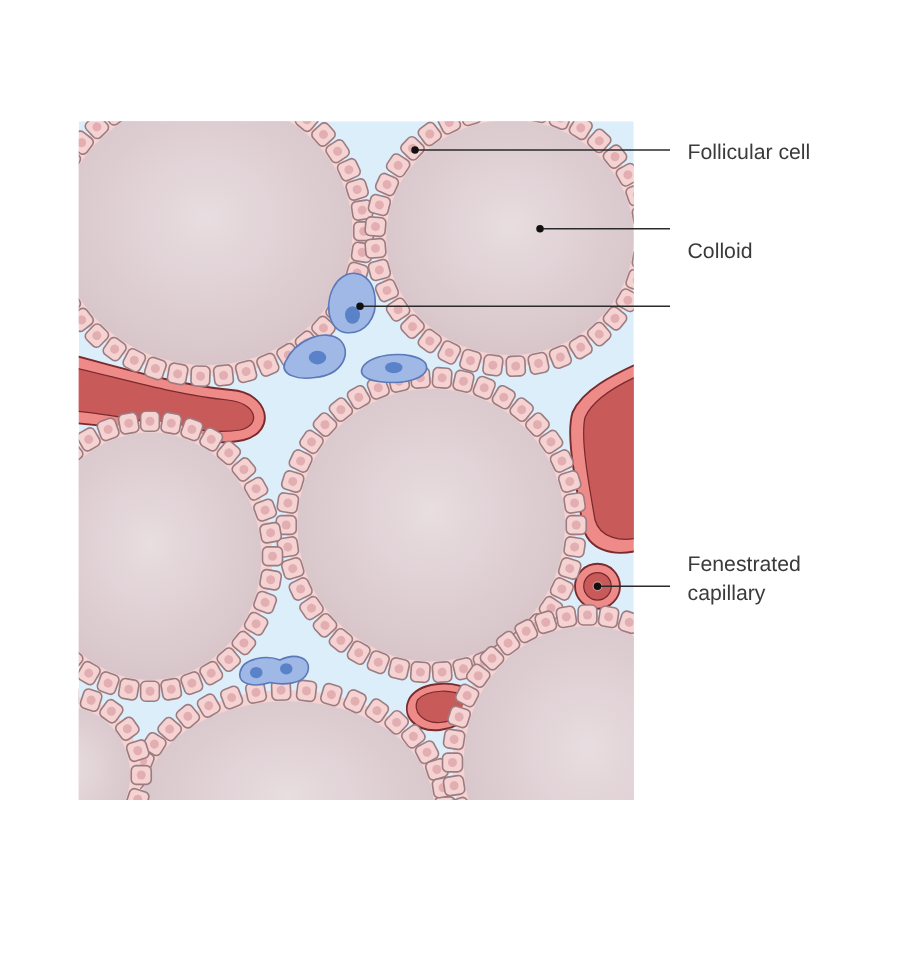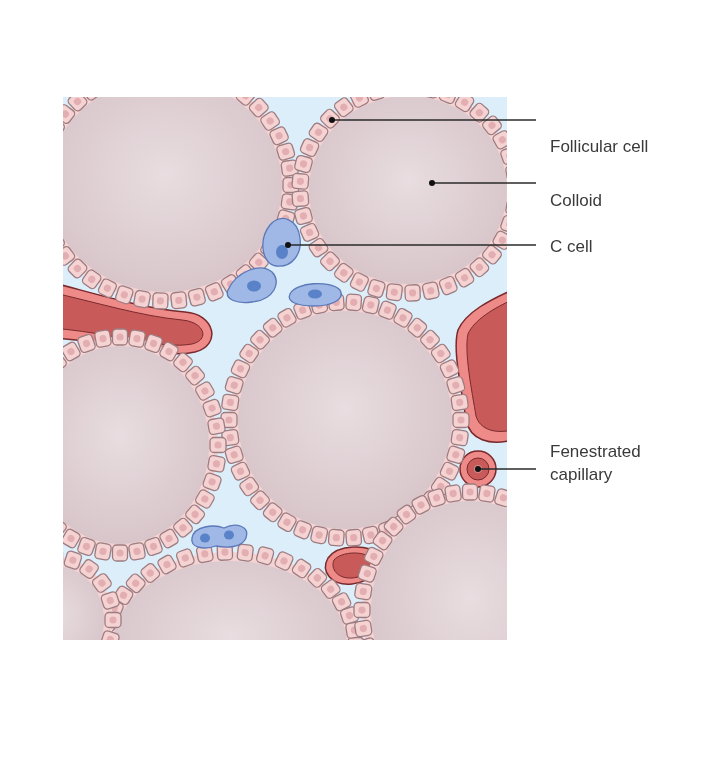--- a/index.html
+++ b/index.html
@@ -352,25 +352,24 @@
       <circle cx="332" cy="120" r="3" stroke="none"></circle>
     <line x1="432" y1="183" x2="536" y2="183"></line>
       <circle cx="432" cy="183" r="3" stroke="none"></circle>
     <line x1="288" y1="245" x2="536" y2="245"></line>
       <circle cx="288" cy="245" r="3" stroke="none"></circle>
     <line x1="478" y1="469" x2="536" y2="469"></line>
       <circle cx="478" cy="469" r="3" stroke="none"></circle>
   </g>
 </svg>
 
-<div class="label" style="left:550px;top:110px;margin-top:25px;">
+<div class="label" style="left:550px;top:110px;">
   <div>Follicular cell</div>
 </div>
 <div class="label" style="left:550px;top:173px;margin-top:16px;">
   <div>Colloid</div>
 </div>
 <div class="label" style="left:550px;top:235px;">
-  <div>C cell</div>
 </div>
 <div class="label" style="left:550px;top:440px;">
   <div>Fenestrated</div>
   <div>capillary</div>
 </div>
 
 </body></html>

